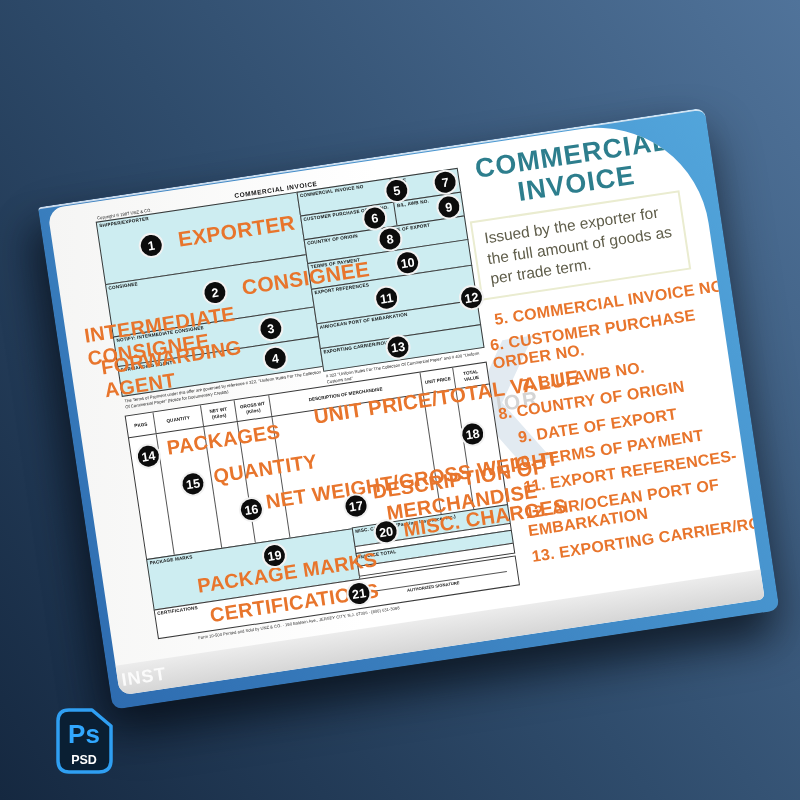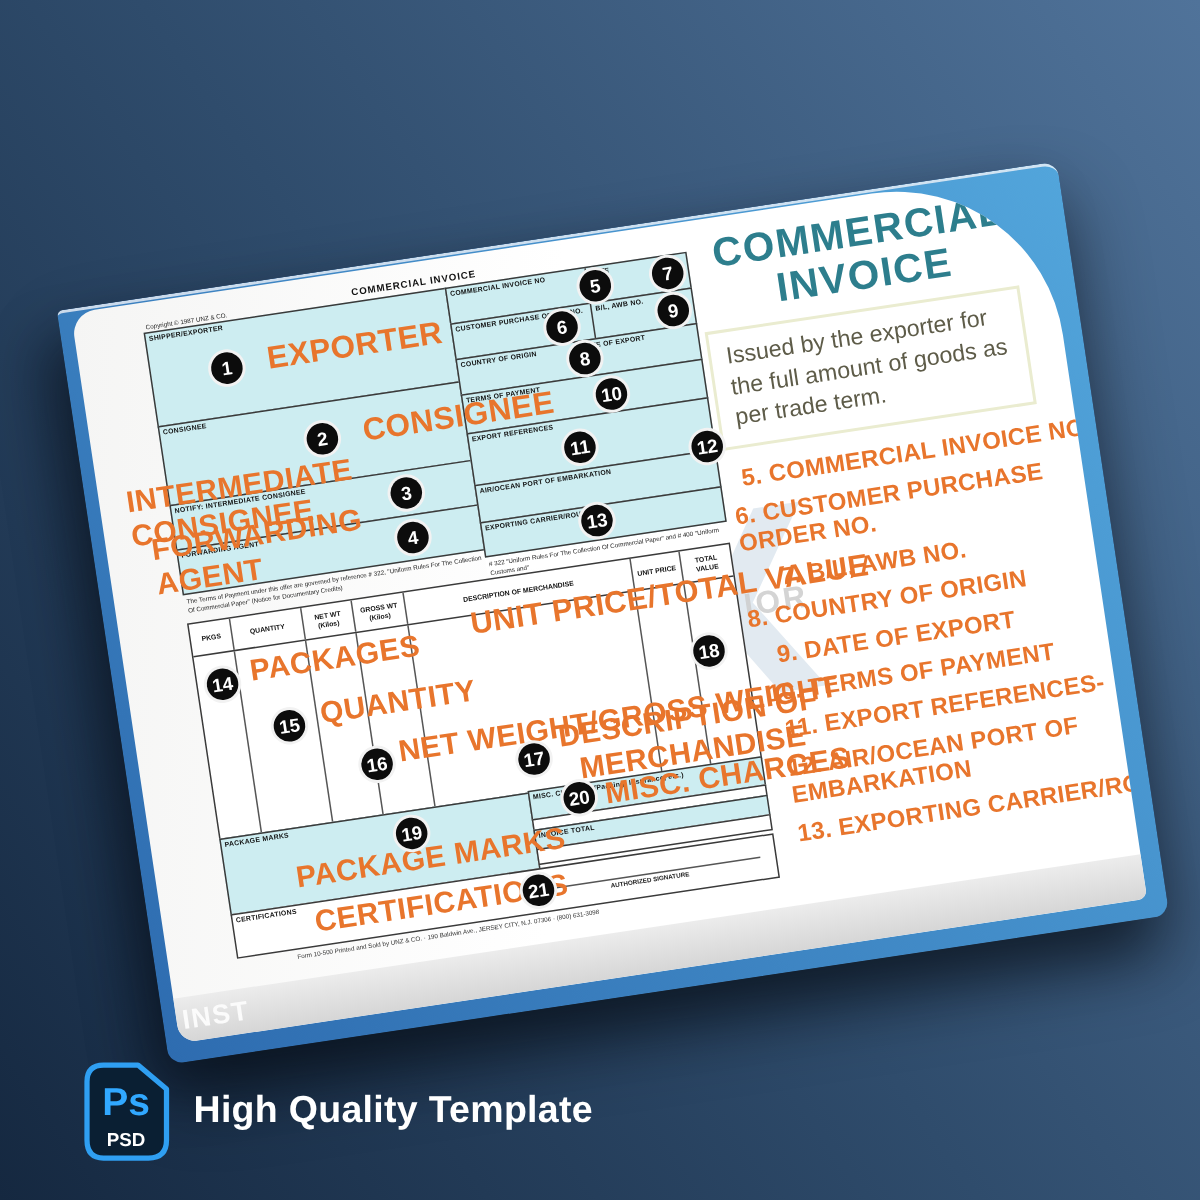--- a/index.html
+++ b/index.html
@@ -300,16 +300,15 @@
 
   <div class="footer">
     <div class="ps-logo">
       <svg width="58" height="66" viewBox="0 0 58 66">
         <path d="M13 2 H36 L55 18 V52 Q55 64 43 64 H13 Q2 64 2 52 V13 Q2 2 13 2 Z" fill="#0a1f33" stroke="#2f9ff2" stroke-width="3.5" stroke-linejoin="round"></path>
         <text x="28" y="35" text-anchor="middle" font-family="Liberation Sans, sans-serif" font-size="26" font-weight="bold" fill="#31a8ff">Ps</text>
         <text x="28" y="56" text-anchor="middle" font-family="Liberation Sans, sans-serif" font-size="12.5" font-weight="bold" fill="#ffffff">PSD</text>
       </svg>
     </div>
     <div class="ft-text">
-      <div>High Quality Template</div>
     </div>
   </div>
 </div>
 
 </body></html>

